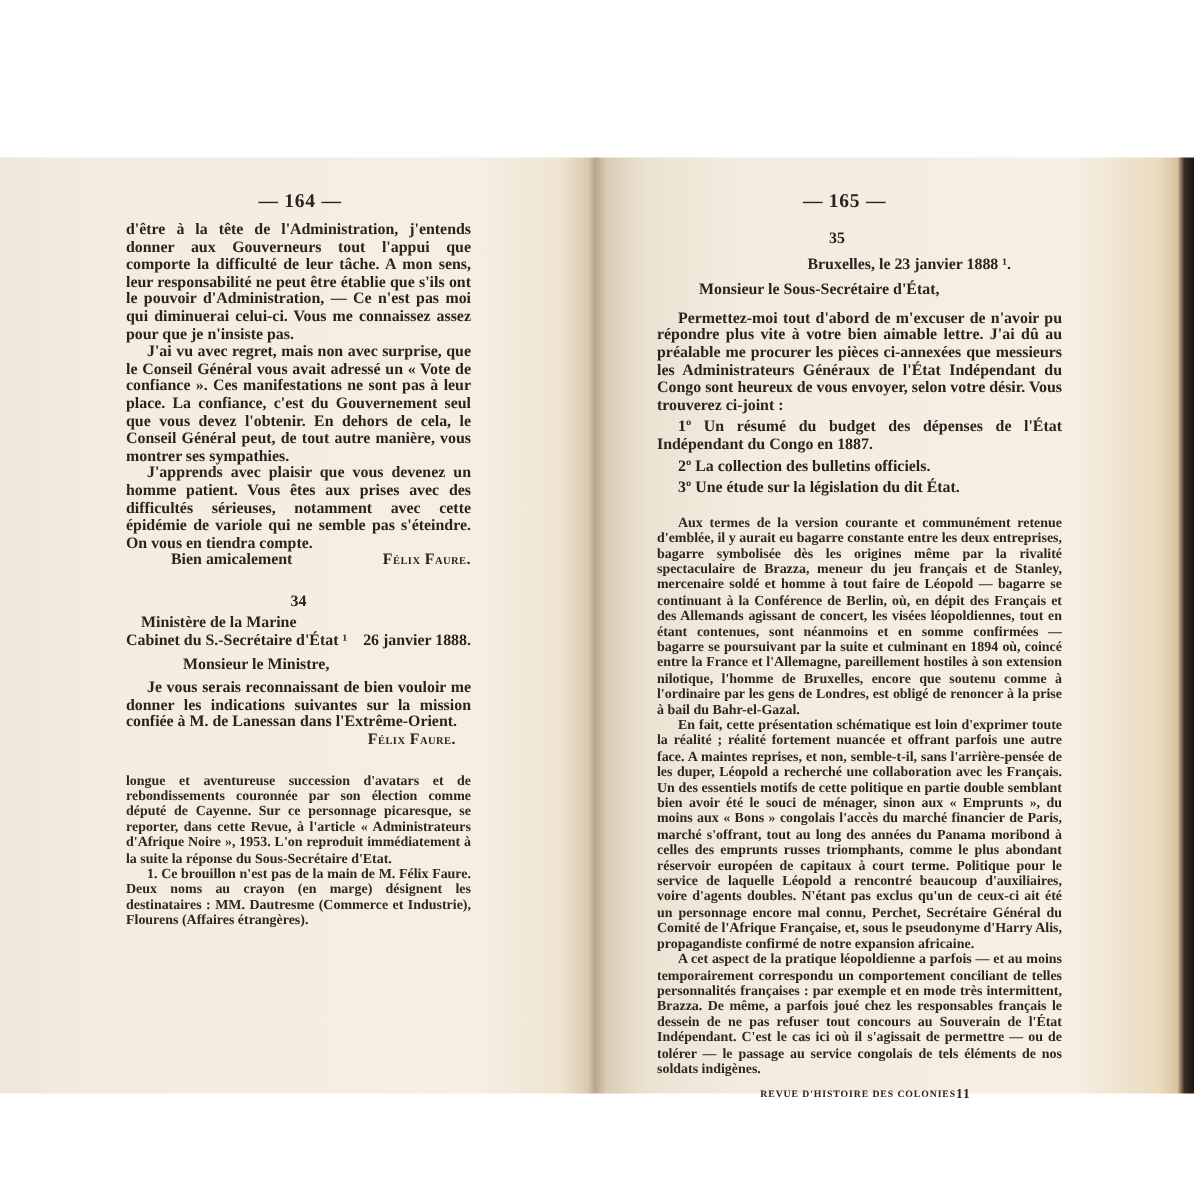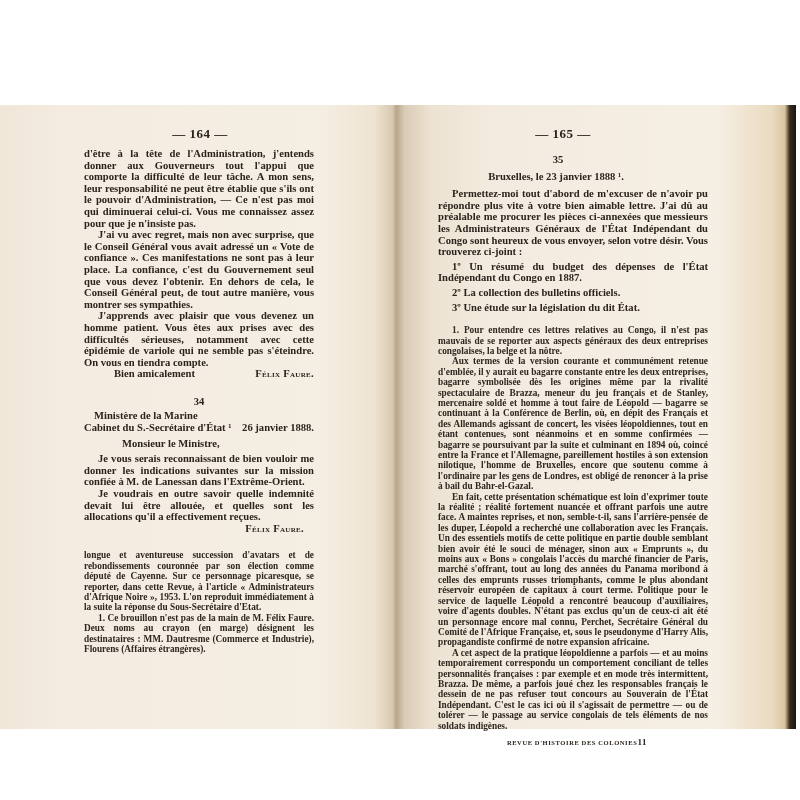--- a/index.html
+++ b/index.html
@@ -55,45 +55,44 @@
       <div class="letter-no">34</div>
       <div class="heading-block">
         <div style="padding-left:10px;">Ministère de la Marine</div>
         <div class="heading-row">
           <span>Cabinet du S.-Secrétaire d'État ¹</span>
           <span>26 janvier 1888.</span>
         </div>
       </div>
       <div class="salutation">Monsieur le Ministre,</div>
       <p class="indent">Je vous serais reconnaissant de bien vouloir me donner les indications suivantes sur la mission confiée à M. de Lanessan dans l'Extrême-Orient.</p>
-      <p class="indent">Je voudrais en outre savoir quelle indemnité devait lui être allouée, et quelles sont les allocations qu'il a effectivement reçues.</p>
       <div class="right-sig sc">Félix Faure.</div>
 
       <div class="rule-gap"></div>
       <div class="note-text">
         <p>longue et aventureuse succession d'avatars et de rebondissements couronnée par son élection comme député de Cayenne. Sur ce personnage picaresque, se reporter, dans cette Revue, à l'article « Administrateurs d'Afrique Noire », 1953. L'on reproduit immédiatement à la suite la réponse du Sous-Secrétaire d'Etat.</p>
         <p class="indent">1. Ce brouillon n'est pas de la main de M. Félix Faure. Deux noms au crayon (en marge) désignent les destinataires : MM. Dautresme (Commerce et Industrie), Flourens (Affaires étrangères).</p>
       </div>
     </div>
   </div>
 
   <div class="page page-right">
     <div class="folio">— 165 —</div>
 
     <div class="text" style="left:40px; width:270px; top:43px;">
       <div style="text-align:center; padding-right:30px; margin-top:6px; margin-bottom:5px;">35</div>
-      <div style="text-align:center; padding-right:34px; margin-bottom:6px;">Bruxelles, le 23 janvier 1888 ¹.</div>
+      <div style="text-align:right; padding-right:34px; margin-bottom:6px;">Bruxelles, le 23 janvier 1888 ¹.</div>
+      <div style="padding-left:28px; margin-bottom:7px;">Monsieur le Sous-Secrétaire d'État,</div>
       <p class="indent">Permettez-moi tout d'abord de m'excuser de n'avoir pu répondre plus vite à votre bien aimable lettre. J'ai dû au préalable me procurer les pièces ci-annexées que messieurs les Administrateurs Généraux de l'État Indépendant du Congo sont heureux de vous envoyer, selon votre désir. Vous trouverez ci-joint :</p>
       <p class="indent" style="margin-top:3px;">1º Un résumé du budget des dépenses de l'État Indépendant du Congo en 1887.</p>
       <p class="indent" style="margin-top:3px;">2º La collection des bulletins officiels.</p>
       <p class="indent" style="margin-top:3px;">3º Une étude sur la législation du dit État.</p>
 
       <div style="height:12px;"></div>
       <div class="note-text">
-        <p class="indent">1. Pour entendre ces lettres relatives au Congo, il n'est pas mauvais de se reporter aux aspects généraux des deux entreprises congolaises, la belge et la nôtre.</p>
         <p class="indent">Aux termes de la version courante et communément retenue d'emblée, il y aurait eu bagarre constante entre les deux entreprises, bagarre symbolisée dès les origines même par la rivalité spectaculaire de Brazza, meneur du jeu français et de Stanley, mercenaire soldé et homme à tout faire de Léopold — bagarre se continuant à la Conférence de Berlin, où, en dépit des Français et des Allemands agissant de concert, les visées léopoldiennes, tout en étant contenues, sont néanmoins et en somme confirmées — bagarre se poursuivant par la suite et culminant en 1894 où, coincé entre la France et l'Allemagne, pareillement hostiles à son extension nilotique, l'homme de Bruxelles, encore que soutenu comme à l'ordinaire par les gens de Londres, est obligé de renoncer à la prise à bail du Bahr-el-Gazal.</p>
         <p class="indent">En fait, cette présentation schématique est loin d'exprimer toute la réalité ; réalité fortement nuancée et offrant parfois une autre face. A maintes reprises, et non, semble-t-il, sans l'arrière-pensée de les duper, Léopold a recherché une collaboration avec les Français. Un des essentiels motifs de cette politique en partie double semblant bien avoir été le souci de ménager, sinon aux « Emprunts », du moins aux « Bons » congolais l'accès du marché financier de Paris, marché s'offrant, tout au long des années du Panama moribond à celles des emprunts russes triomphants, comme le plus abondant réservoir européen de capitaux à court terme. Politique pour le service de laquelle Léopold a rencontré beaucoup d'auxiliaires, voire d'agents doubles. N'étant pas exclus qu'un de ceux-ci ait été un personnage encore mal connu, Perchet, Secrétaire Général du Comité de l'Afrique Française, et, sous le pseudonyme d'Harry Alis, propagandiste confirmé de notre expansion africaine.</p>
         <p class="indent">A cet aspect de la pratique léopoldienne a parfois — et au moins temporairement correspondu un comportement conciliant de telles personnalités françaises : par exemple et en mode très intermittent, Brazza. De même, a parfois joué chez les responsables français le dessein de ne pas refuser tout concours au Souverain de l'État Indépendant. C'est le cas ici où il s'agissait de permettre — ou de tolérer — le passage au service congolais de tels éléments de nos soldats indigènes.</p>
       </div>
       <div style="display:flex; justify-content:center; margin-top:6px; padding-left:14px; padding-right:6px; font-size:6.5px; letter-spacing:0.6px; font-weight:bold;">
         <span>REVUE D'HISTOIRE DES COLONIES</span>
         <span style="font-size:9px;">11</span>
       </div>
     </div>
   </div>

